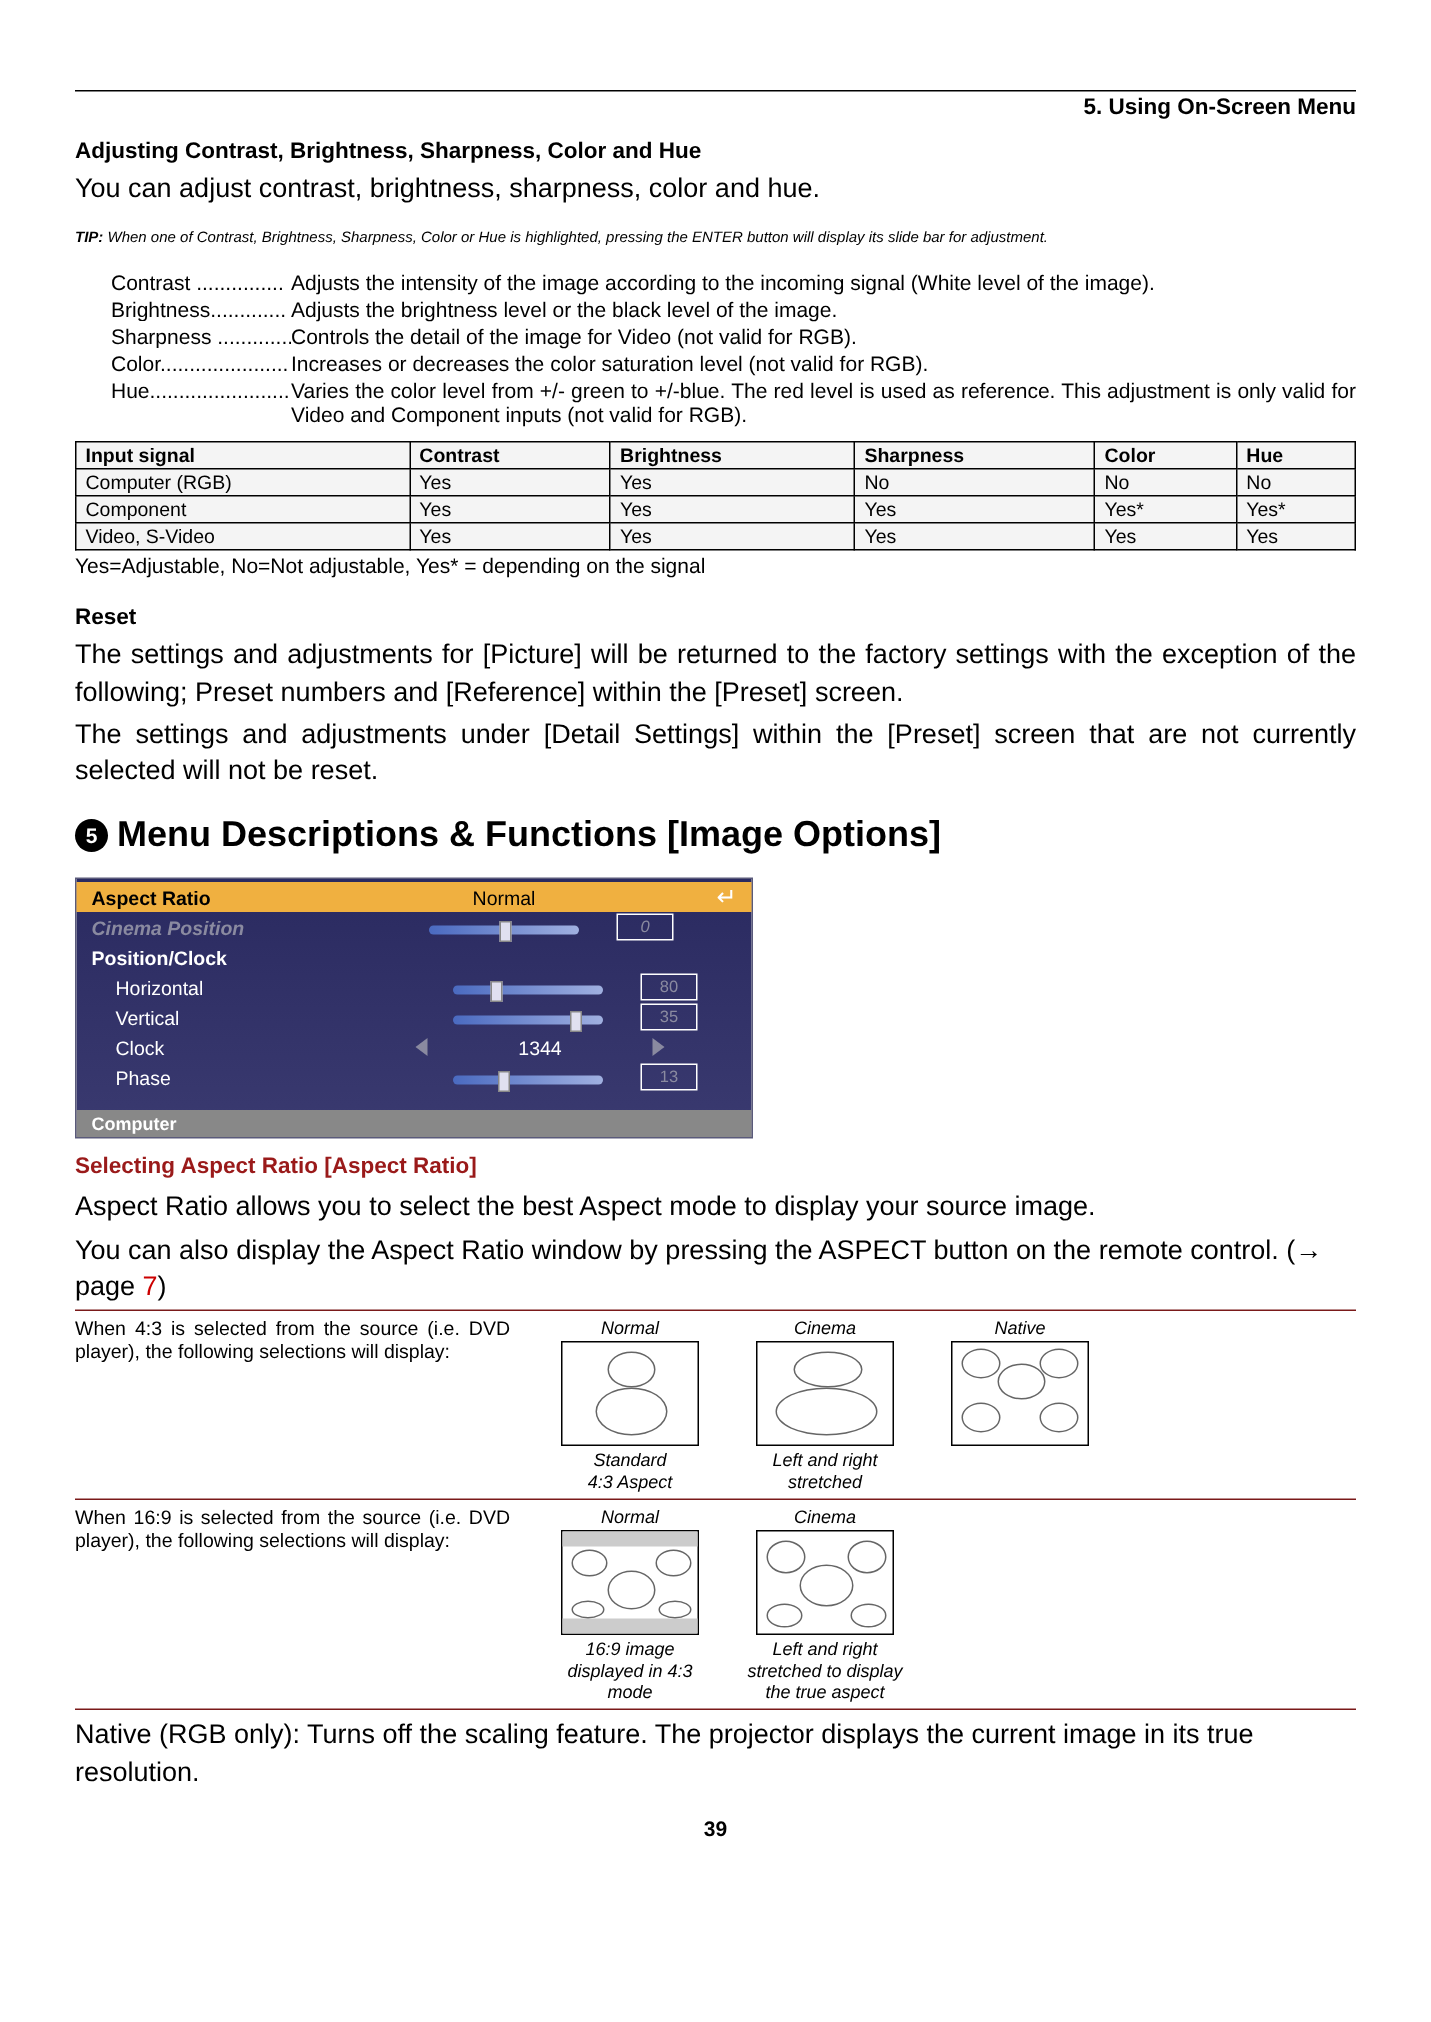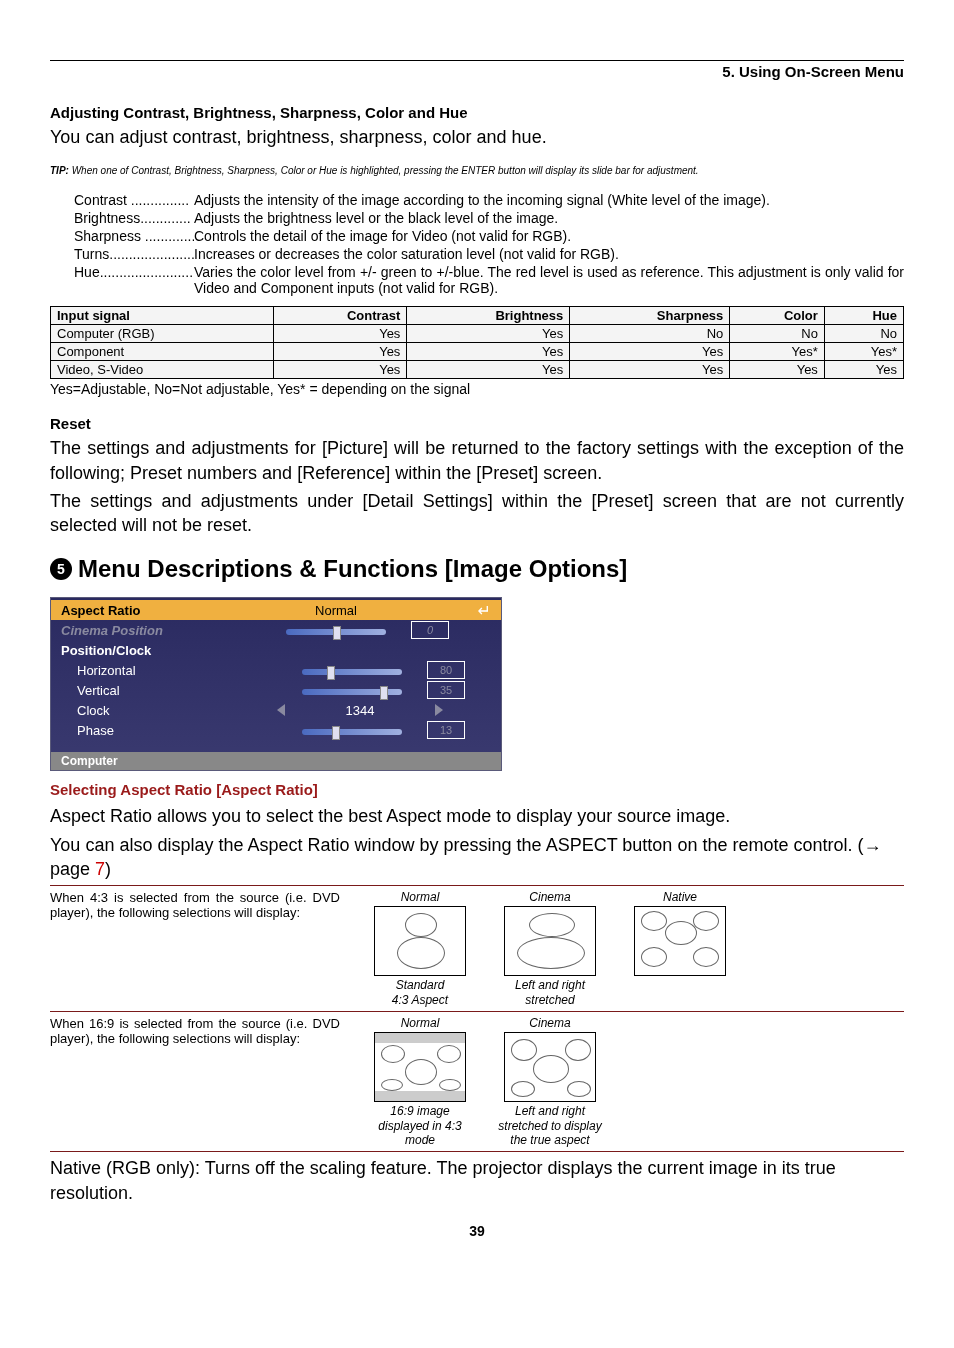--- a/index.html
+++ b/index.html
@@ -14,21 +14,21 @@
   }
   .top-hr {
     border: none;
     border-top: 1px solid #000;
     margin: 0 0 2px 0;
   }
   .sec-title {
     text-align: right;
     font-weight: bold;
     font-size: 15px;
-    margin-bottom: 24px;
+    margin-bottom: 12px;
   }
   .h-red {
     color: #000;
     font-weight: bold;
     font-size: 15px;
     margin: 10px 0 4px 0;
     font-family: Arial, Helvetica, sans-serif;
   }
   .h-red-brown {
     color: #9a1a1a;
@@ -73,21 +73,21 @@
   }
   table.sig {
     border-collapse: collapse;
     width: 100%;
     font-size: 13px;
     margin-top: 8px;
   }
   table.sig th, table.sig td {
     border: 1px solid #000;
     padding: 1px 6px;
-    text-align: right;
+    text-align: left;
     background: #f4f4f4;
   }
   table.sig td:first-child, table.sig th:first-child {
     text-align: left;
   }
   .legend {
     font-size: 14px;
     margin: 2px 0 18px 0;
   }
   .justify {
@@ -271,21 +271,21 @@
     </div>
     <div class="row">
       <div class="term">Brightness.............</div>
       <div class="desc">Adjusts the brightness level or the black level of the image.</div>
     </div>
     <div class="row">
       <div class="term">Sharpness .............</div>
       <div class="desc">Controls the detail of the image for Video (not valid for RGB).</div>
     </div>
     <div class="row">
-      <div class="term">Turns......................</div>
+      <div class="term">Color......................</div>
       <div class="desc">Increases or decreases the color saturation level (not valid for RGB).</div>
     </div>
     <div class="row">
       <div class="term">Hue........................</div>
       <div class="hue-wrap">Varies the color level from +/- green to +/-blue. The red level is used as reference. This adjustment is only valid for Video and Component inputs (not valid for RGB).</div>
     </div>
   </div>
 
   <table class="sig">
     <thead>

